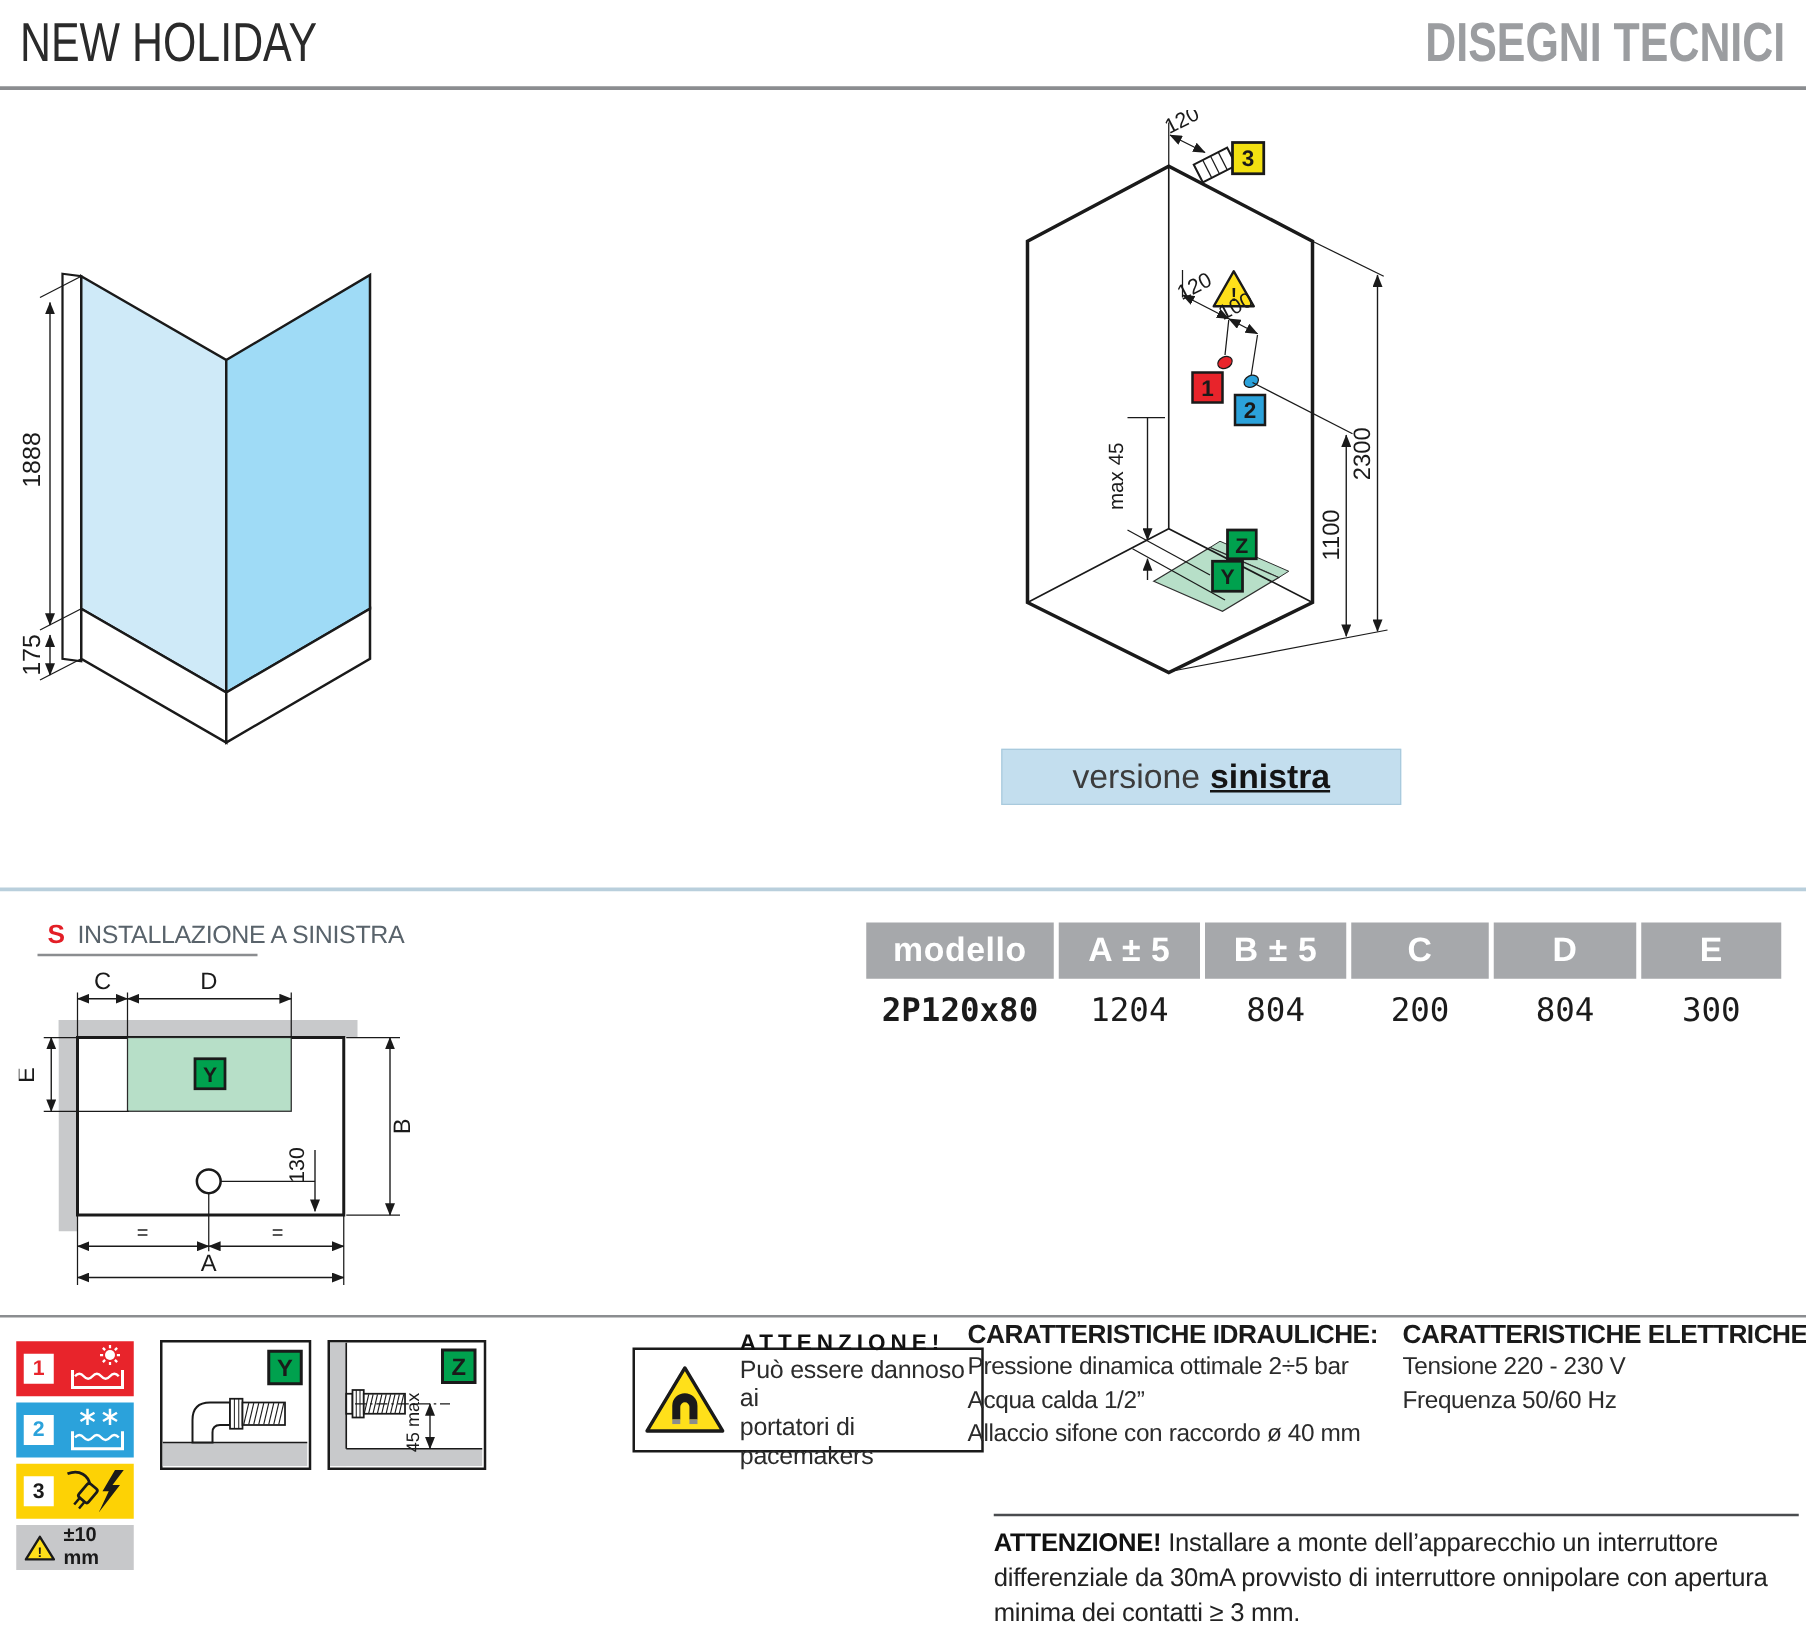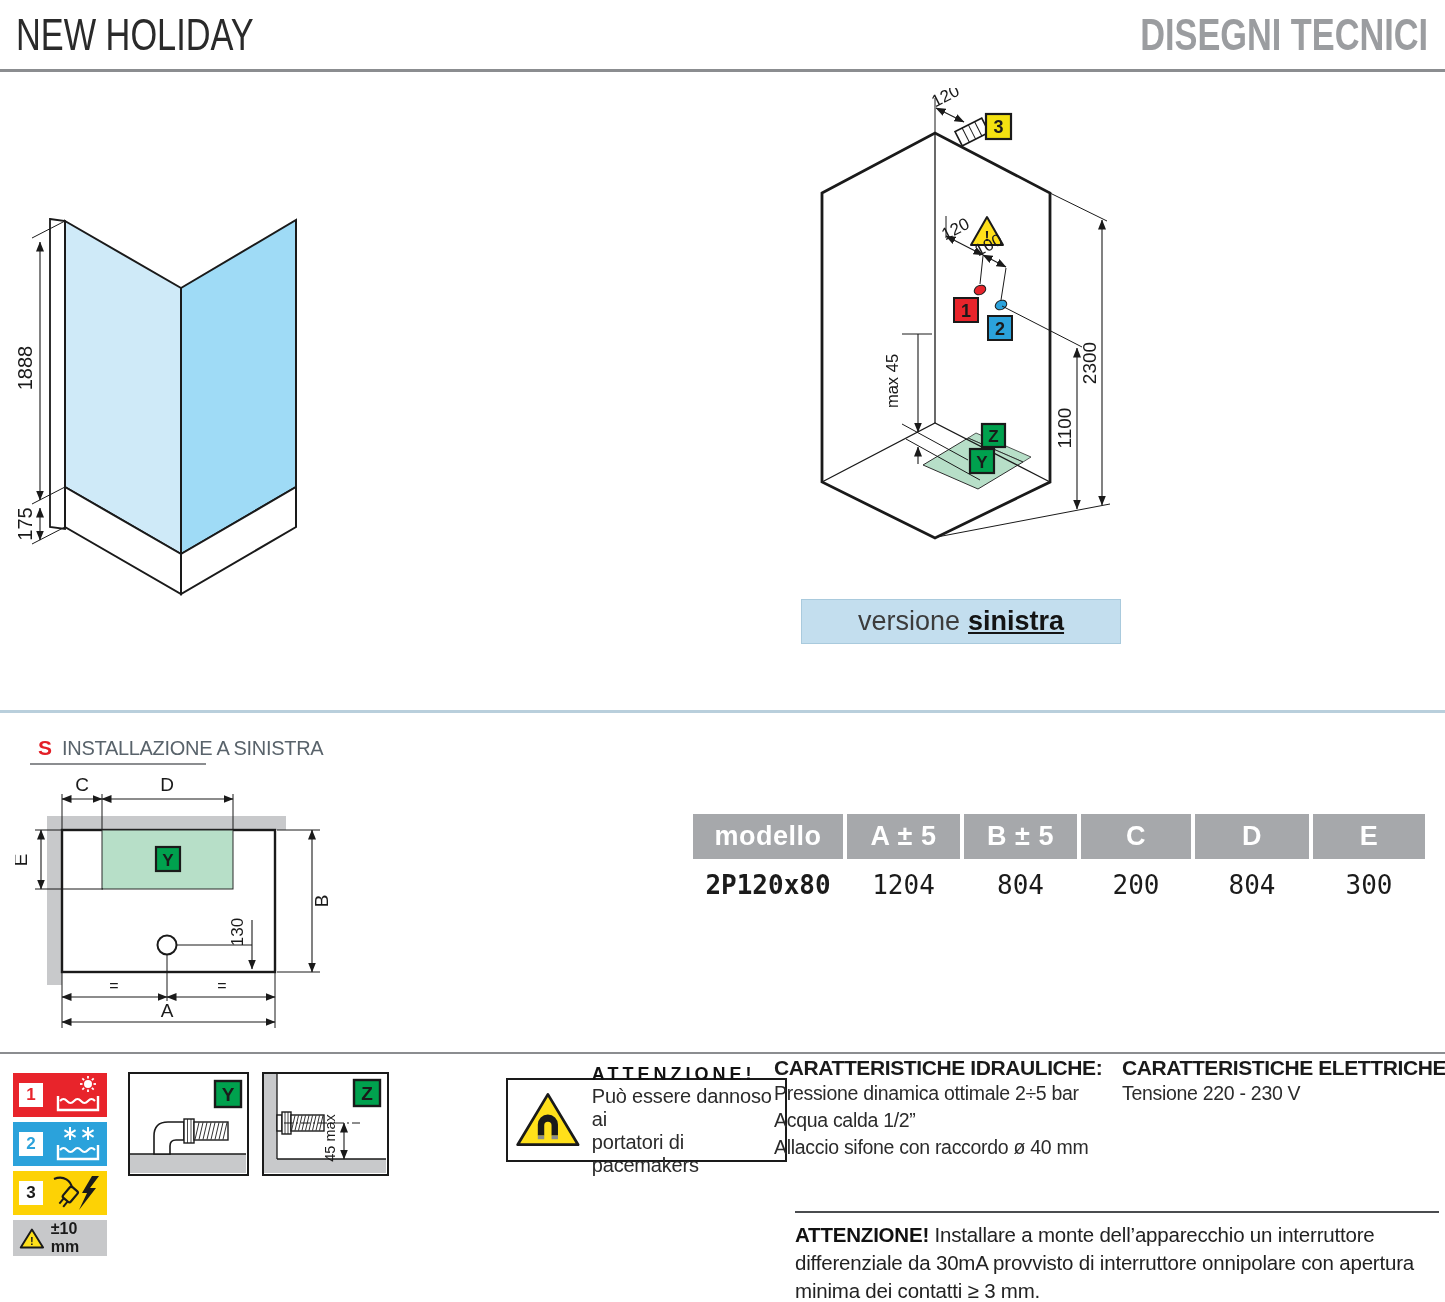--- a/index.html
+++ b/index.html
@@ -14,21 +14,21 @@
   
   .caption-strip{left:801px;top:599px;width:318px;height:43px;background:#c3deee;border:1px solid #a9cadd;display:flex;align-items:center;justify-content:center;gap:8px;font-size:27px;}
   .caption-strip .cap-n{color:#3c3c3c;font-weight:400;}
   .caption-strip .cap-b{color:#141414;font-weight:700;text-decoration:underline;}
   
   .plan-heading{left:38px;top:736px;display:flex;gap:10px;align-items:baseline;white-space:nowrap;}
   .plan-heading .badge{color:#e31e26;font-weight:700;font-size:21px;}
   .plan-heading .ttl{color:#59636b;font-weight:500;font-size:20px;letter-spacing:-.3px;}
   .plan-underline{left:30px;top:763px;width:176px;height:2px;background:#8b8d90;}
   
-  .spec-table{left:693px;top:814px;display:grid;grid-template-columns:150px 113px 113px 110px 114px 112px;column-gap:4px;row-gap:9px;}
+  .spec-table{left:693px;top:738px;display:grid;grid-template-columns:150px 113px 113px 110px 114px 112px;column-gap:4px;row-gap:9px;}
   .spec-table .th{background:#a6a8ab;color:#fff;height:45px;display:flex;align-items:center;justify-content:center;font-size:27px;font-weight:600;letter-spacing:.5px;}
   .spec-table .td{height:34px;display:flex;align-items:center;justify-content:center;font-family:"DejaVu Sans Mono",monospace;font-size:26px;color:#1b1b1b;}
   .spec-table .td.model{font-weight:700;text-align:right;}
   
   .legend{left:13px;top:1073px;width:94px;display:flex;flex-direction:column;}
   .legend-row{width:94px;height:44px;margin-bottom:5px;display:flex;align-items:center;padding:0 5px 0 6px;box-sizing:border-box;justify-content:space-between;}
   .legend-row.red{background:#e8242b;}
   .legend-row.blue{background:#2ba2db;}
   .legend-row.yellow{background:#fdd205;}
   .legend-row.gray{background:#c7c8ca;height:36px;justify-content:flex-start;gap:6px;}
@@ -347,20 +347,21 @@
 <div class="abs chars hyd">
   <div class="c-title">CARATTERISTICHE IDRAULICHE:</div>
   <div class="c-line">Pressione dinamica ottimale 2÷5 bar</div>
   <div class="c-line">Acqua calda 1/2”</div>
   <div class="c-line">Allaccio sifone con raccordo ø 40 mm</div>
 </div>
 
 <div class="abs chars ele">
   <div class="c-title">CARATTERISTICHE ELETTRICHE:</div>
   <div class="c-line">Tensione 220 - 230 V</div>
+  <div class="c-line">Frequenza 50/60 Hz</div>
 </div>
 
 <div class="abs rule-para"></div>
 
 <div class="abs bottom-warning">
   <b>ATTENZIONE!</b>
   <span>Installare a monte dell’apparecchio un interruttore differenziale da 30mA provvisto di interruttore onnipolare con apertura minima dei contatti ≥ 3 mm.</span>
 </div>
 
 </body></html>

